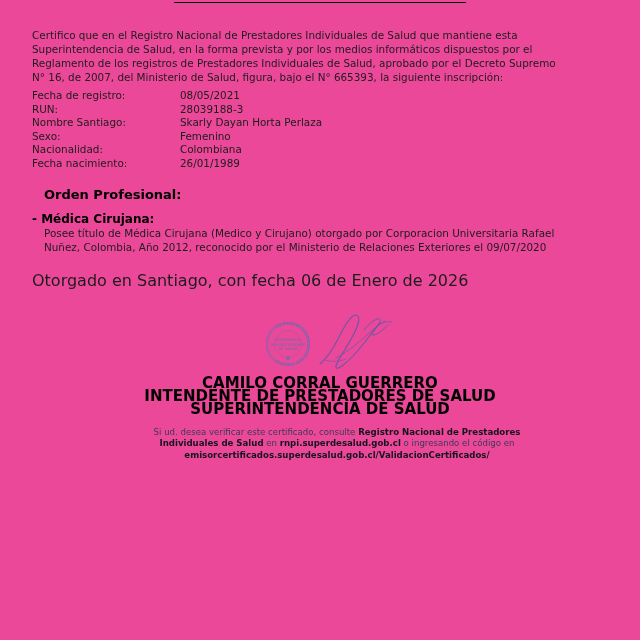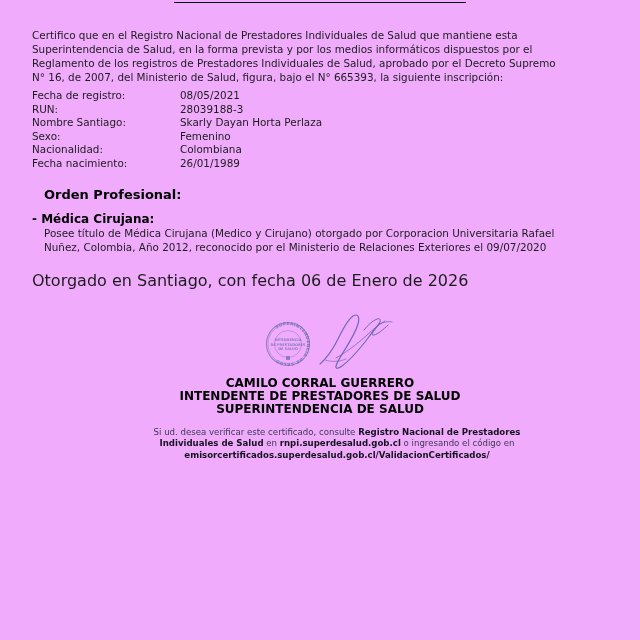--- a/index.html
+++ b/index.html
@@ -14,21 +14,21 @@
     overflow: hidden;
     font-family: "DejaVu Sans", sans-serif;
     color: #1a1a1a;
   }
   .page {
     position: absolute;
     left: 0;
     top: 0;
     width: 640px;
     height: 640px;
-    background: #f0abfc;
+    background: #ec4899;
   }
 
   
   .doc-title {
     position: absolute;
     left: 0;
     top: -11px;
     width: 640px;
     text-align: center;
     font-size: 11.5px;
@@ -131,21 +131,21 @@
     height: 64px;
   }
 
   
   .signer {
     position: absolute;
     left: 0;
     top: 377px;
     width: 640px;
     text-align: center;
-    font-size: 12px;
+    font-size: 15px;
     font-weight: bold;
     line-height: 13.2px;
     color: #000000;
   }
   .signer > span { display: block; }
 
   
   .footer {
     position: absolute;
     left: 0;

